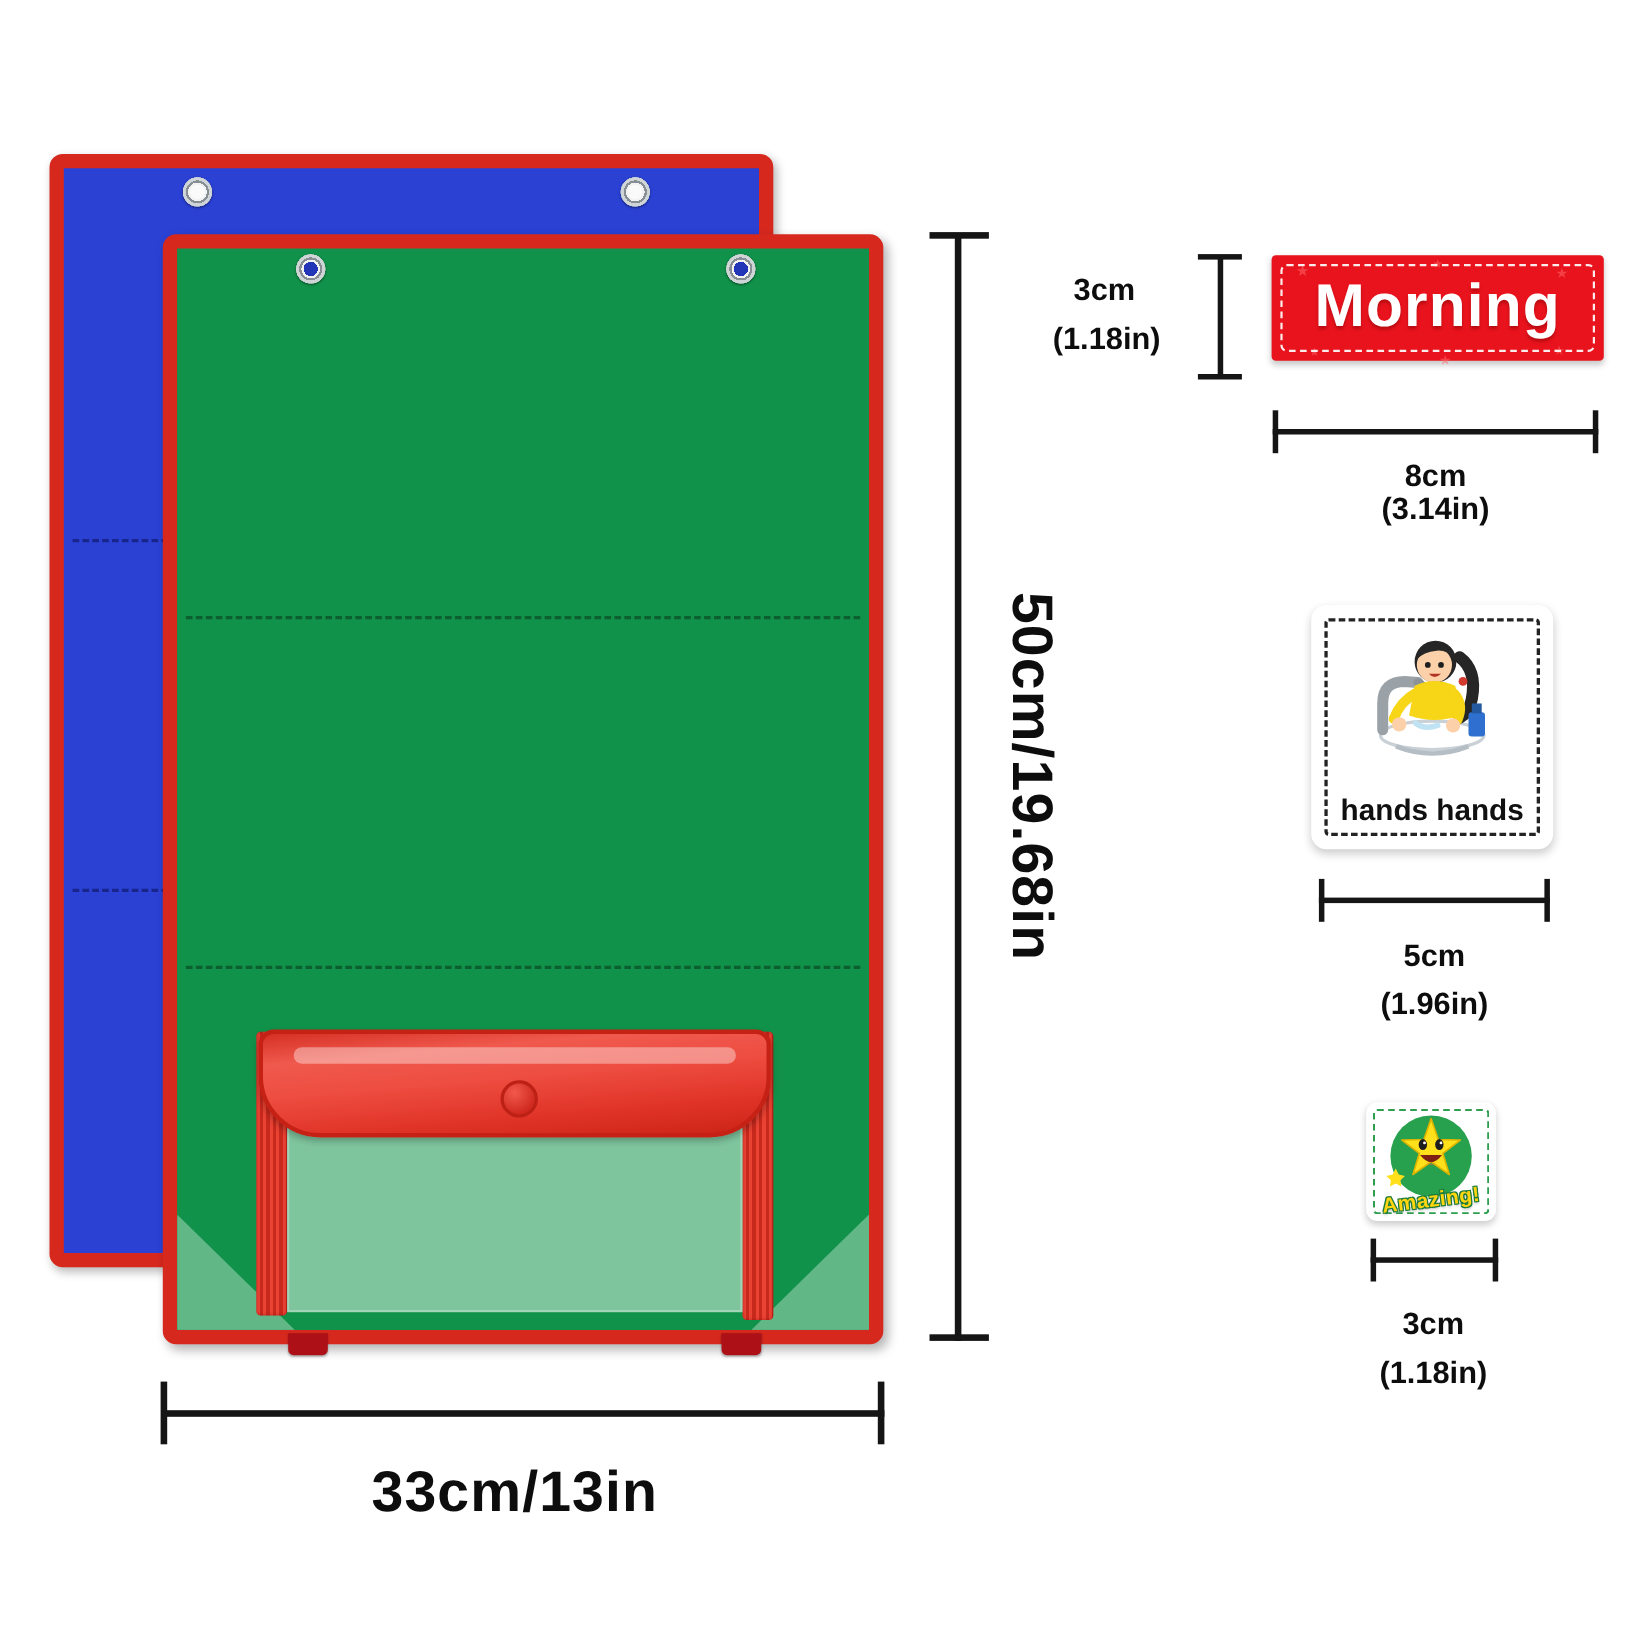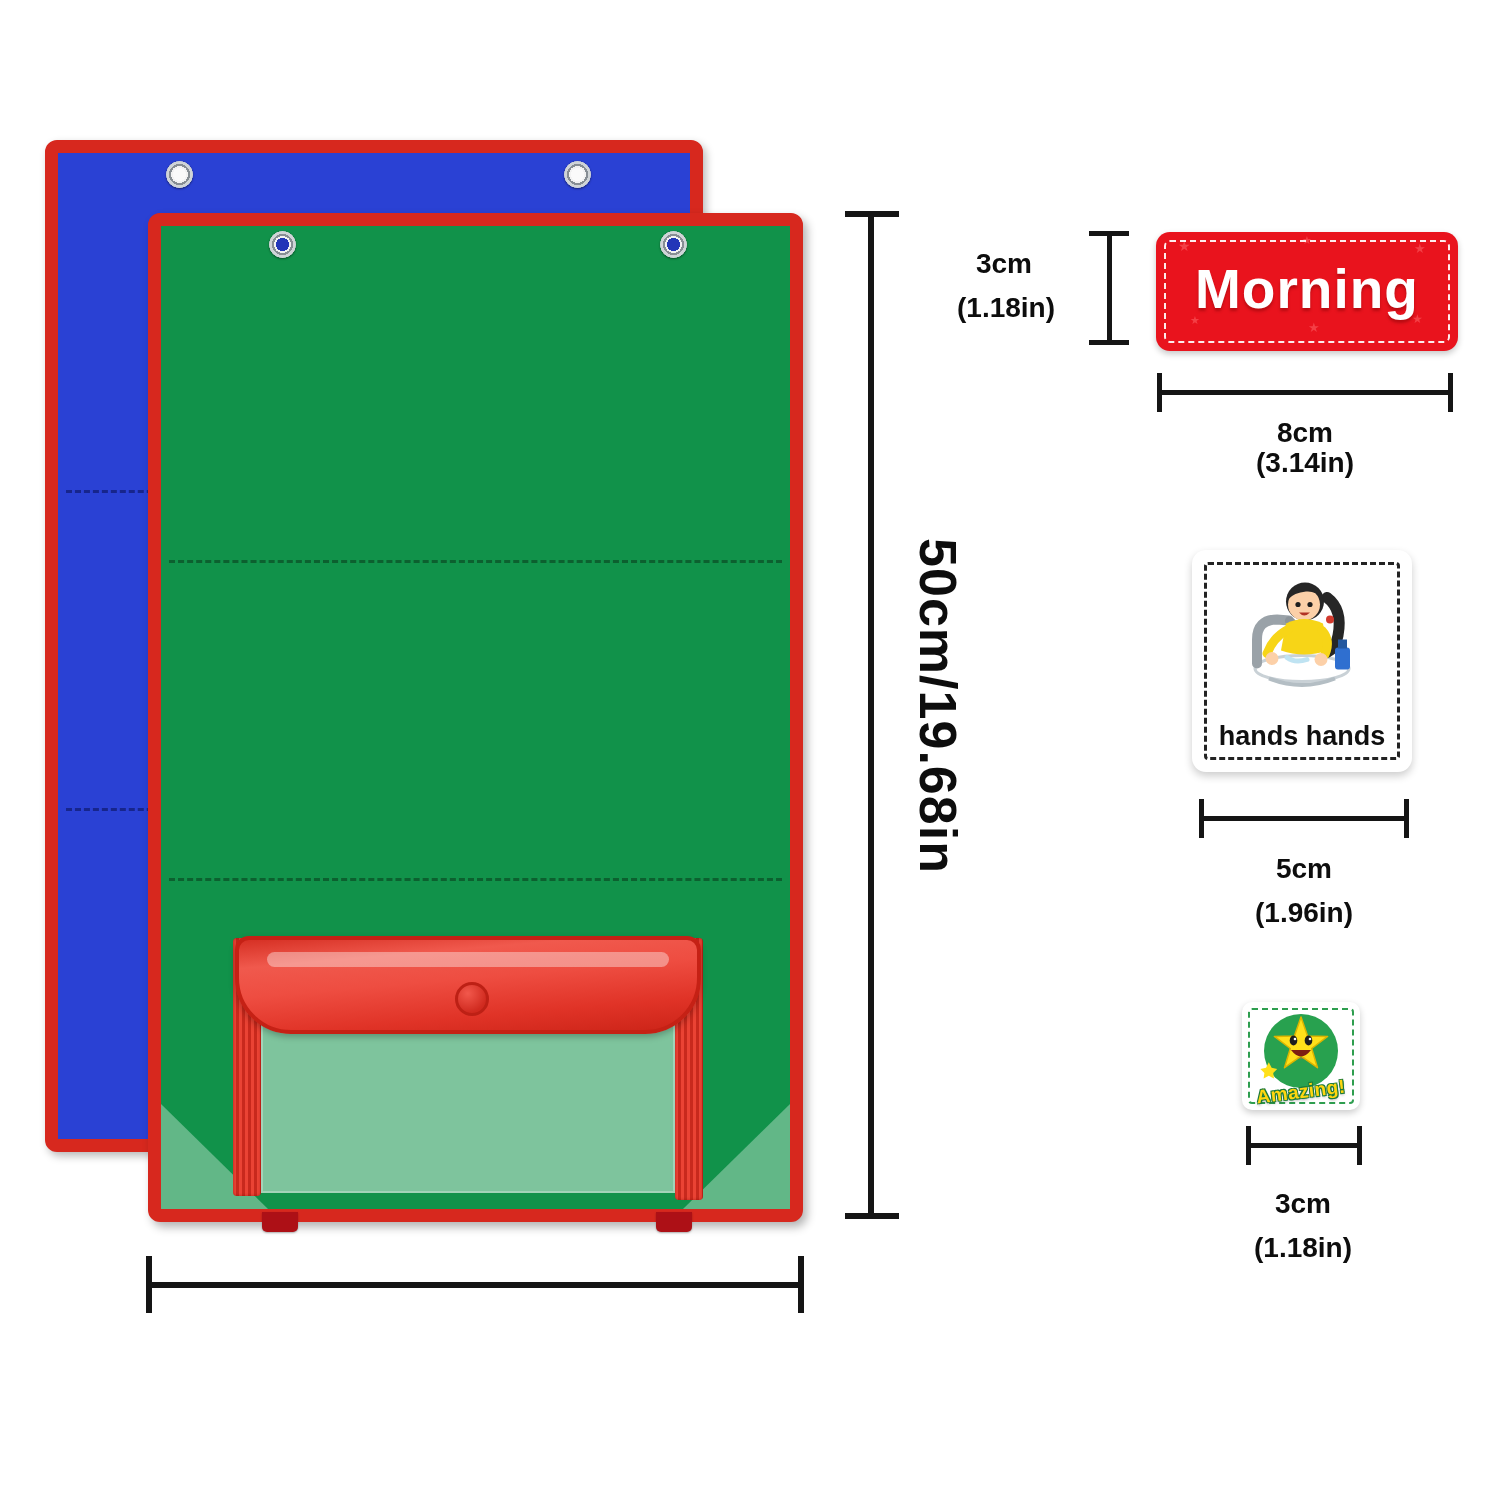--- a/index.html
+++ b/index.html
@@ -30,21 +30,21 @@
   .snap{position:absolute;width:34px;height:34px;border-radius:50%;
     background:radial-gradient(circle at 35% 30%,#f2584c,#d02a1f 72%);border:3px solid #bd2015;box-sizing:border-box;}
   .bottom-tab{position:absolute;width:36px;height:20px;background:#ad1016;border-radius:0 0 5px 5px;box-shadow:0 1px 2px rgba(0,0,0,.3);}
   
   .dim{position:absolute;background:#151515;}
   .dim-label{position:absolute;font-weight:bold;white-space:nowrap;transform:translate(-50%,-50%);text-align:center;}
   .lbl-lg{font-size:52px;letter-spacing:1px;}
   .lbl-sm{font-size:28px;}
   .rot90{transform:translate(-50%,-50%) rotate(90deg);}
   
-  .morning-card{position:absolute;left:1156px;top:232px;width:302px;height:119px;background:#e9131d;border-radius:14px;
+  .morning-card{position:absolute;left:1156px;top:232px;width:302px;height:96px;background:#e9131d;border-radius:4px;
     box-shadow:0 3px 6px rgba(0,0,0,.22);}
   .morning-dash{position:absolute;left:8px;right:8px;top:8px;bottom:8px;border:2px dashed rgba(255,255,255,.92);border-radius:6px;}
   .morning-text{position:absolute;left:0;right:0;top:50%;transform:translateY(-54%);text-align:center;
     color:#fff;font-size:55px;font-weight:800;letter-spacing:1px;text-shadow:0 3px 3px rgba(110,0,0,.4);}
   .m-star{position:absolute;color:#ff6b6e;opacity:.5;}
   .m-star::before{content:"★";}
   
   .wash-card{position:absolute;left:1192px;top:550px;width:220px;height:222px;background:#fff;border-radius:14px;
     box-shadow:0 4px 9px rgba(0,0,0,.20);}
   .wash-dash{position:absolute;left:12px;right:12px;top:12px;bottom:12px;border:3px dashed #232323;border-radius:4px;}
@@ -91,20 +91,21 @@
   <div class="bottom-tab" style="left:656px;top:1212px;"></div>
 
   <div class="dim" style="left:868px;top:213px;width:6px;height:1006px;"></div>
   <div class="dim" style="left:845px;top:211px;width:54px;height:6px;"></div>
   <div class="dim" style="left:845px;top:1213px;width:54px;height:6px;"></div>
   <div class="dim-label lbl-lg rot90" style="left:938px;top:706px;">50cm/19.68in</div>
 
   <div class="dim" style="left:148px;top:1282px;width:656px;height:6px;"></div>
   <div class="dim" style="left:146px;top:1256px;width:6px;height:57px;"></div>
   <div class="dim" style="left:798px;top:1256px;width:6px;height:57px;"></div>
+  <div class="dim-label lbl-lg" style="left:468px;top:1357px;">33cm/13in</div>
 
   <div class="dim" style="left:1107px;top:233px;width:5px;height:110px;"></div>
   <div class="dim" style="left:1089px;top:231px;width:40px;height:5px;"></div>
   <div class="dim" style="left:1089px;top:340px;width:40px;height:5px;"></div>
   <div class="dim-label lbl-sm" style="left:1004px;top:264px;">3cm</div>
   <div class="dim-label lbl-sm" style="left:1006px;top:308px;">(1.18in)</div>
 
   <div class="morning-card">
     <span class="m-star" style="left:22px;top:6px;font-size:14px;"></span>
     <span class="m-star" style="left:146px;top:2px;font-size:11px;"></span>

